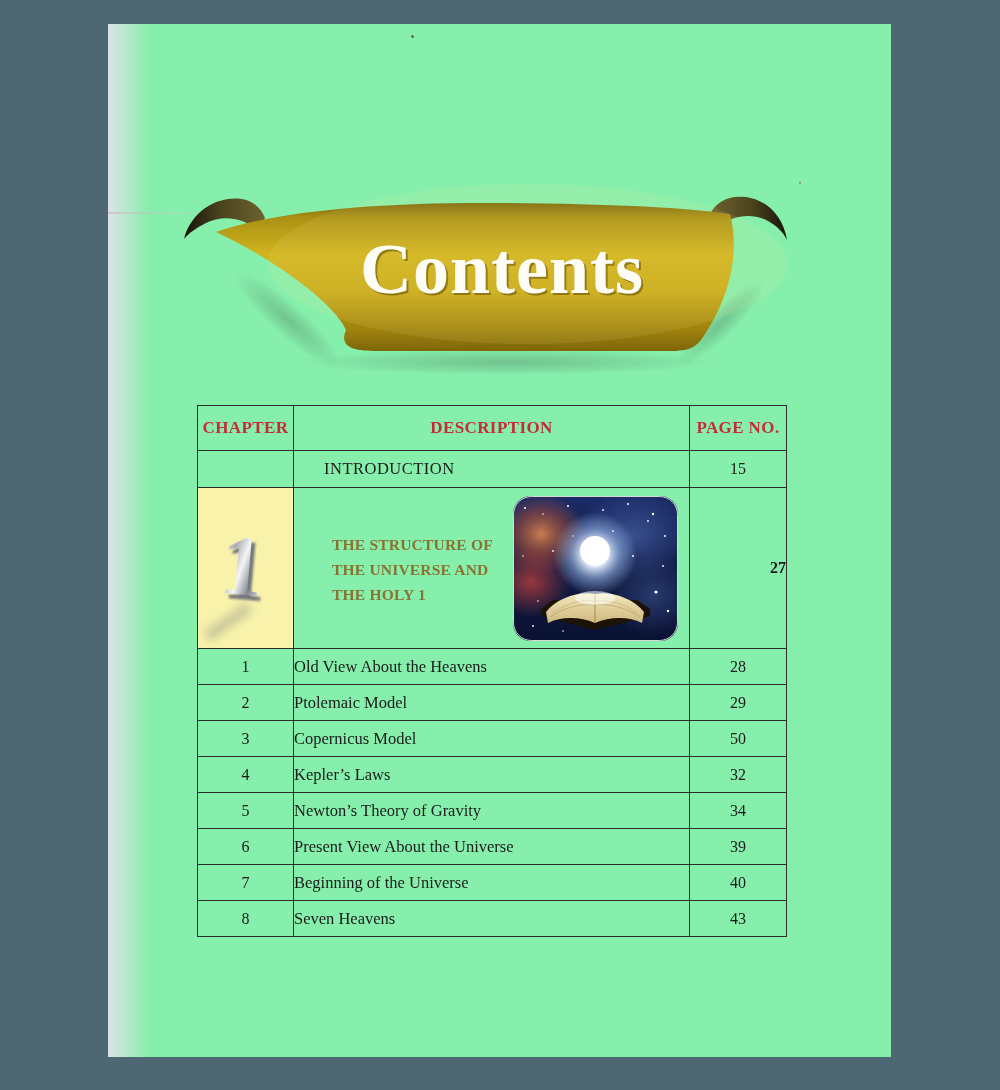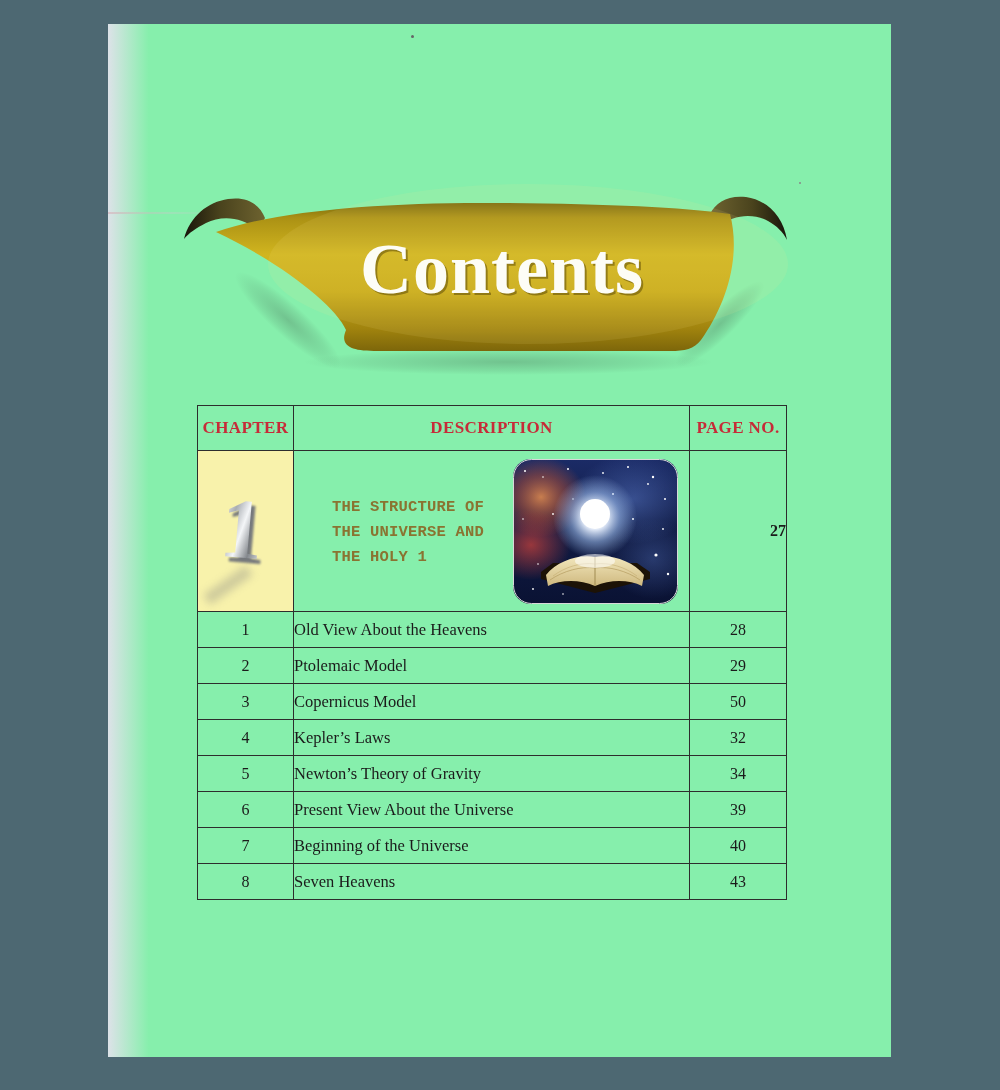--- a/index.html
+++ b/index.html
@@ -62,21 +62,21 @@
   .num-shadow{
     position:absolute;left:4px;top:128px;width:52px;height:12px;
     background:#8e8e85;opacity:.4;filter:blur(4px);transform:rotate(-35deg);
   }
 
   td.unit-desc{position:relative;}
   .unit-title{
     position:absolute;left:38px;top:44px;
     font-weight:bold;font-size:15.5px;line-height:25px;color:#8a7331;letter-spacing:.2px;
   }
-  .unit-title span{display:block;font-family:Liberation Mono, monospace;}
+  .unit-title span{display:block;}
   .unit-img{position:absolute;left:219px;top:8px;}
 </style>
 </head>
 <body>
 
 <div class="page">
   <div class="page-edge"></div>
   <div class="scanline"></div>
   <div class="speck speck1"></div>
   <div class="speck speck2"></div>
@@ -130,20 +130,25 @@
           <col style="width:97px">
         </colgroup>
 
       <tbody>
           <tr class="h-head">
         <th>CHAPTER</th>
         <th>DESCRIPTION</th>
         <th>PAGE NO.</th>
       </tr>
 
+      <tr class="h-front">
+        <td class="cell-ch"></td>
+        <td class="cell-desc front">INTRODUCTION</td>
+        <td class="cell-pg">15</td>
+      </tr>
 
       <tr class="h-unit">
         <td class="unit-ch">
           <div class="num-wrap">
             <span class="num-back">1</span>
             <span class="num-front">1</span>
           </div>
           <div class="num-shadow"></div>
         </td>
         <td class="unit-desc">

